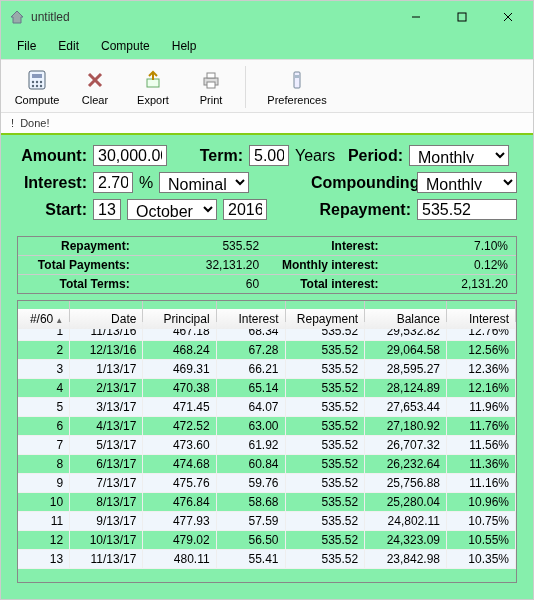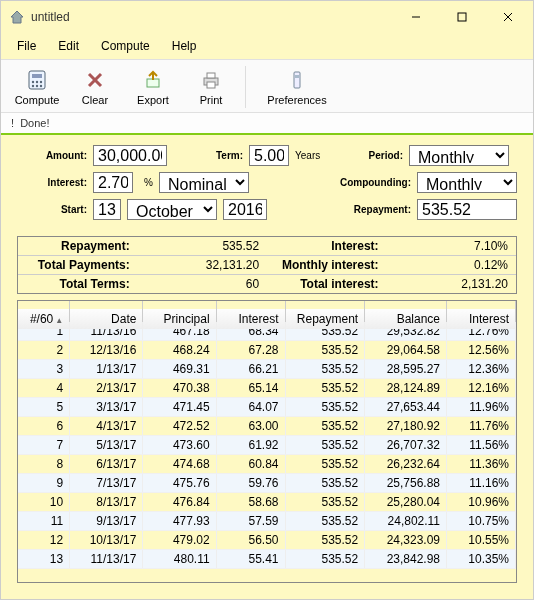--- a/index.html
+++ b/index.html
@@ -1,31 +1,31 @@
 <!DOCTYPE html>
 <html><head>
 <meta charset="utf-8">
 <style>
 * { box-sizing: border-box; margin: 0; padding: 0; }
 body { font-family: 'Segoe UI', Tahoma, sans-serif; font-size: 12px; background: #fff; color: #000; }
-.window { width: 534px; height: 600px; border: 1px solid #ccc; box-shadow: 0 3px 10px rgba(0,0,0,0.15); display: flex; flex-direction: column; background: #fef9c3; }
+.window { width: 534px; height: 600px; border: 1px solid #ccc; box-shadow: 0 3px 10px rgba(0,0,0,0.15); display: flex; flex-direction: column; background: #86efac; }
 .titlebar { display: flex; align-items: center; height: 32px; padding: 0 2px 0 8px; }
 .titlebar .app-icon { width: 16px; height: 16px; margin-right: 6px; }
 .titlebar .title { flex: 1; font-size: 12px; color: #333; }
 .titlebar .winbtn { width: 46px; height: 30px; display: flex; align-items: center; justify-content: center; cursor: default; }
 .menubar { display: flex; padding: 2px 6px; gap: 2px; }
 .menubar .menu { padding: 4px 10px; cursor: default; }
 .toolbar { display: flex; padding: 6px 8px 4px; border-top: 1px solid #e0e0e0; border-bottom: 1px solid #e0e0e0; background: #fafafa; gap: 2px; }
 .tbbtn { width: 56px; display: flex; flex-direction: column; align-items: center; padding: 2px 0; cursor: default; }
 .tbbtn .tbicon { width: 28px; height: 24px; display: flex; align-items: center; justify-content: center; }
 .tbbtn .tblabel { font-size: 11px; margin-top: 2px; }
 .status { padding: 4px 10px; font-size: 11px; border-bottom: 2px solid #84cc16; color: #333; background: #fdfdfd; }
 .form { padding: 10px 16px 6px; }
 .row { display: flex; align-items: center; margin-bottom: 6px; gap: 6px; }
-.lbl { text-align: right; font-size: 10px; }
+.lbl { text-align: right; font-size: 16px; }
 .lbl.bold { font-weight: bold; }
 input.txt, select.sel { border: 1px solid #7a7a7a; padding: 2px 4px; font-size: 16px; font-family: inherit; background: #fff; }
 input.txt { height: 21px; }
 select.sel { height: 21px; }
 .summary { margin: 4px 16px 6px; border: 1px solid #888; }
 .summary table { width: 100%; border-collapse: collapse; }
 .summary td { border-bottom: 1px solid #ccc; padding: 2px 8px; font-size: 12px; }
 .summary tr:last-child td { border-bottom: none; }
 .summary .slbl { text-align: right; font-weight: bold; width: 120px; }
 .summary .sval { text-align: right; width: 130px; }

